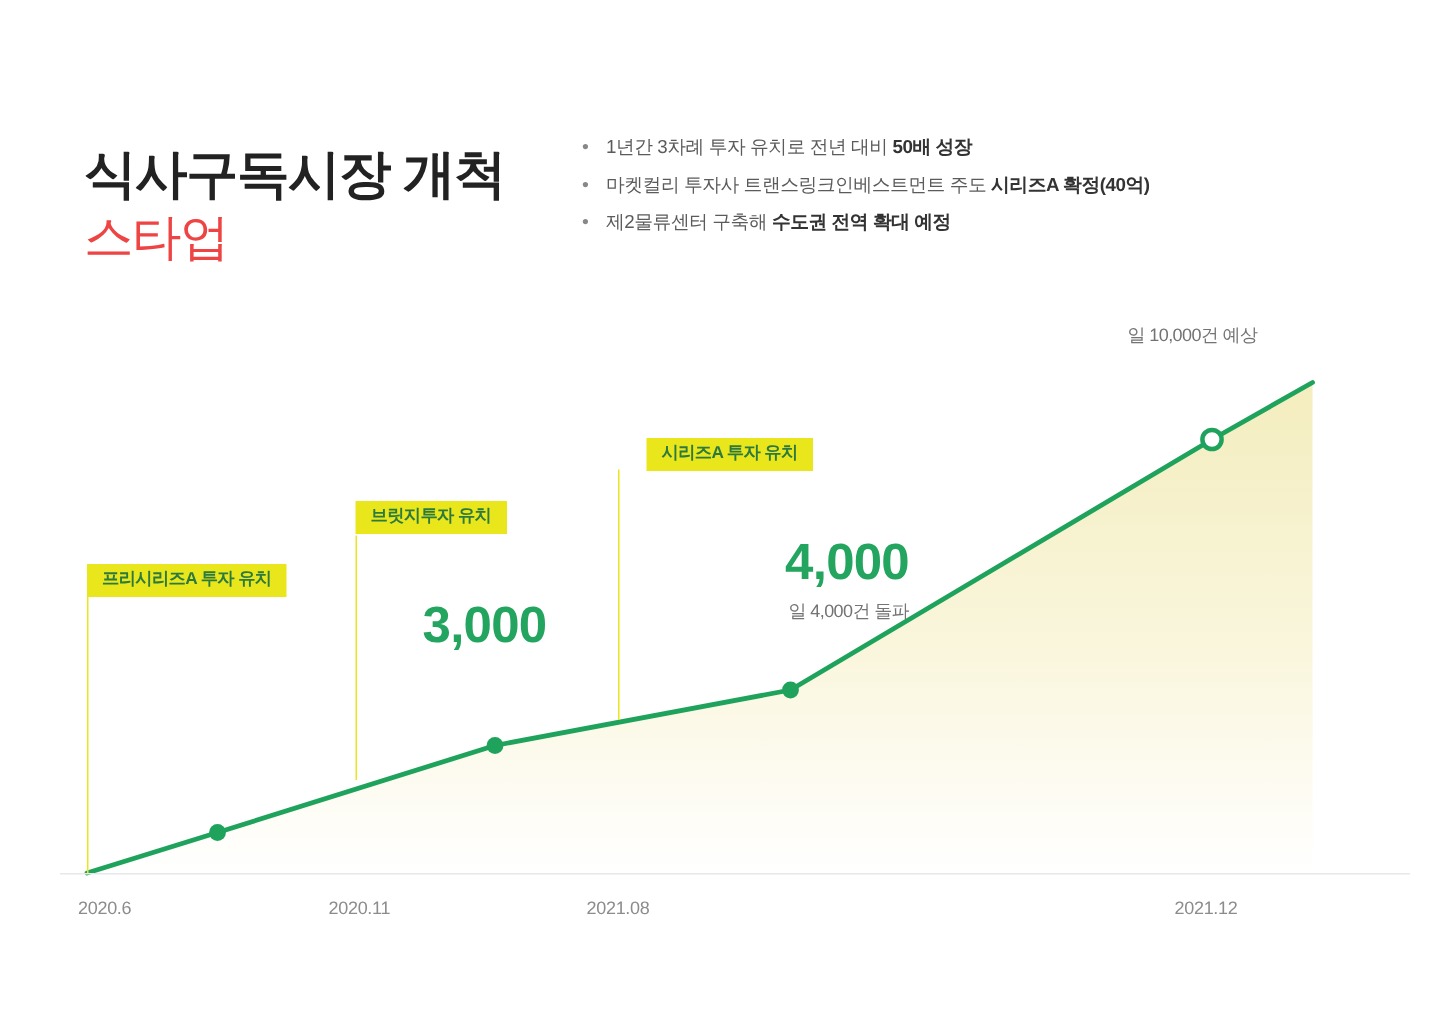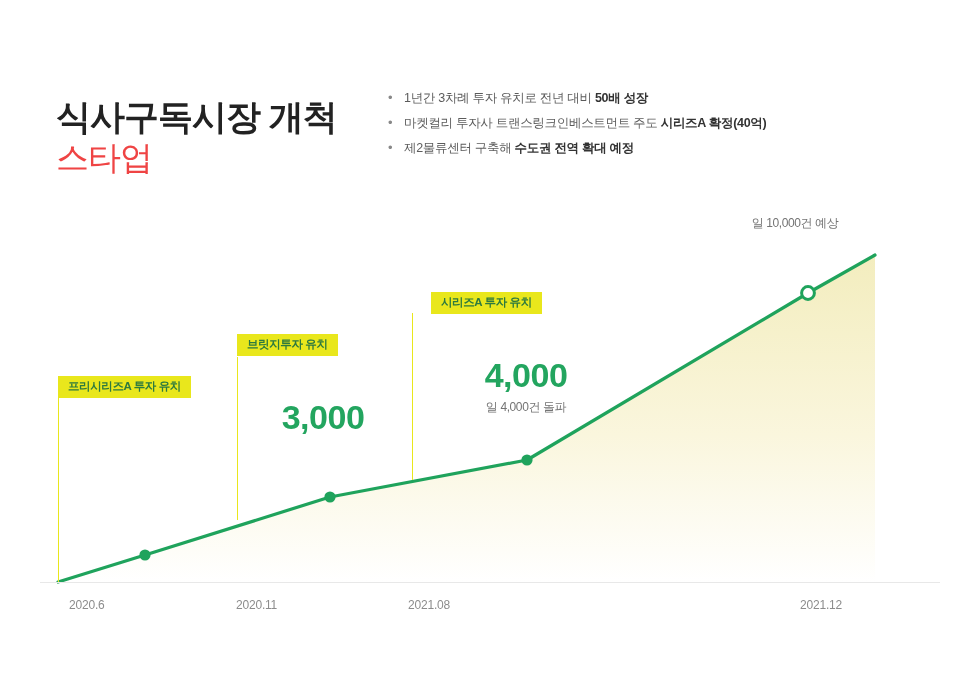--- a/index.html
+++ b/index.html
@@ -133,21 +133,20 @@
   }
 
   
   .xlabel {
     position: absolute;
     top: 598px;
     font-size: 12px;
     color: #8c8c8c;
     letter-spacing: -0.2px;
     white-space: nowrap;
-    margin-left: 17px;
   }
 </style>
 </head>
 <body>
 
 <div id="slide">
 
   <div id="title-block">
     <div class="title-line1">식사구독시장 개척</div>
     <div class="title-line2">스타업</div>
@@ -195,21 +194,21 @@
     <div class="badge" style="left:58px; top:376px;">프리시리즈A 투자 유치</div>
 
     <div class="connector" style="left:237px; top:357px; height:163px;"></div>
     <div class="badge" style="left:237px; top:334px;">브릿지투자 유치</div>
     <div class="value-group" style="left:243px; top:400px; width:160px;">
       <div class="value-num">3,000</div>
     </div>
 
     <div class="connector" style="left:412px; top:313px; height:167px;"></div>
     <div class="badge" style="left:412px; top:292px;margin-left:19px;">시리즈A 투자 유치</div>
-    <div class="value-group" style="left:446px; top:358px; width:160px;">
+    <div class="value-group" style="left:446px; top:358px; width:160px;text-align:right;">
       <div class="value-num">4,000</div>
       <div class="value-sub">일 4,000건 돌파</div>
     </div>
 
     <div class="value-group" style="left:710px; top:210px; width:170px;">
       <div class="value-sub">일 10,000건 예상</div>
     </div>
 
     <div class="xlabel" style="left:52px;">2020.6</div>
     <div class="xlabel" style="left:219px;">2020.11</div>

